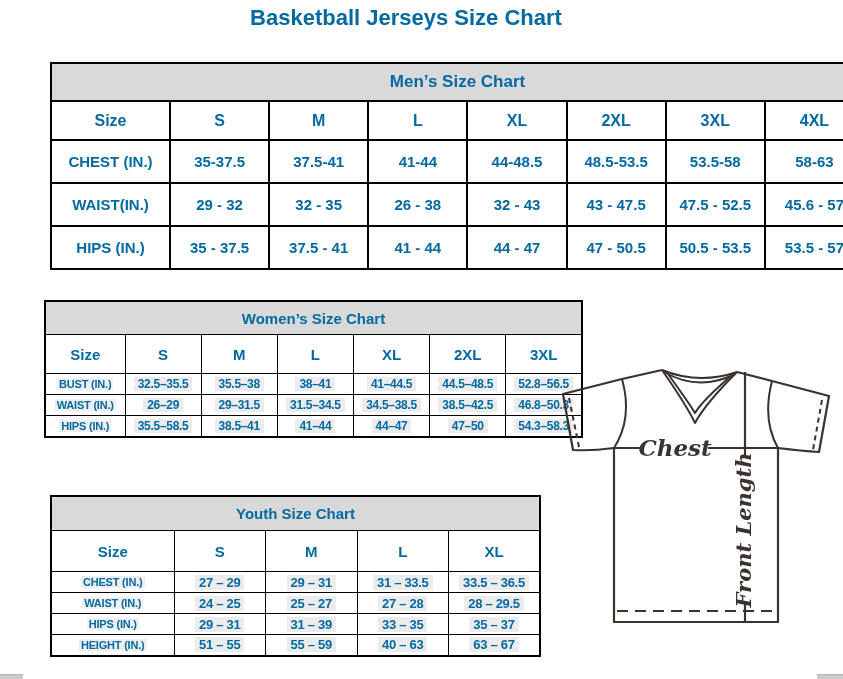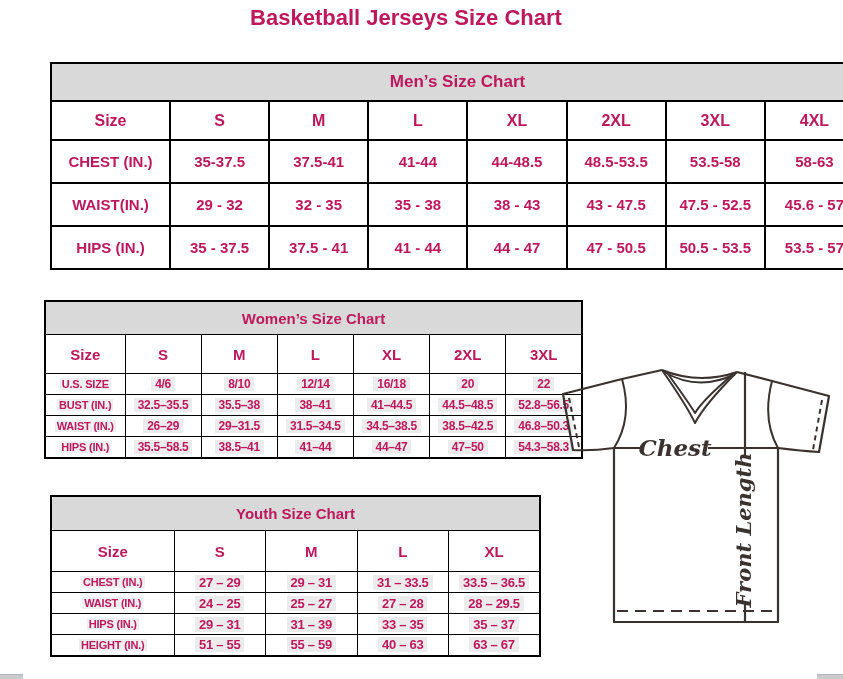--- a/index.html
+++ b/index.html
@@ -1,18 +1,18 @@
 <!DOCTYPE html>
 <html><head>
 <meta charset="utf-8">
 <style>
   html,body { margin:0; padding:0; background:#fff; }
   .page {
     position:relative; width:843px; height:679px; background:#ffffff;
-    font-family:"Liberation Sans", sans-serif; color:#be185d; overflow:hidden;
+    font-family:"Liberation Sans", sans-serif; color:#0369a1; overflow:hidden;
   }
   .title {
     position:absolute; top:5px; left:0; width:812px; margin:0;
     text-align:center; font-size:22px; font-weight:bold; letter-spacing:0;
   }
   
   .tbl { position:absolute; }
   .tbl table {
     width:100%; border-collapse:collapse; table-layout:fixed;
     border:2px solid #000;
@@ -106,22 +106,22 @@
             <td>41-44</td>
             <td>44-48.5</td>
             <td>48.5-53.5</td>
             <td>53.5-58</td>
             <td>58-63</td>
           </tr>
           <tr>
             <th>WAIST(IN.)</th>
             <td>29 - 32</td>
             <td>32 - 35</td>
-            <td>35 - 38</td>
-            <td>38 - 43</td>
+            <td>26 - 38</td>
+            <td>32 - 43</td>
             <td>43 - 47.5</td>
             <td>47.5 - 52.5</td>
             <td>45.6 - 57</td>
           </tr>
           <tr>
             <th>HIPS (IN.)</th>
             <td>35 - 37.5</td>
             <td>37.5 - 41</td>
             <td>41 - 44</td>
             <td>44 - 47</td>
@@ -152,29 +152,20 @@
             <th>S</th>
             <th>M</th>
             <th>L</th>
             <th>XL</th>
             <th>2XL</th>
             <th>3XL</th>
           </tr>
         </thead>
         <tbody>
           <tr>
-            <th><span class="hl">U.S. SIZE</span></th>
-            <td><span class="hl">4/6</span></td>
-            <td><span class="hl">8/10</span></td>
-            <td><span class="hl">12/14</span></td>
-            <td><span class="hl">16/18</span></td>
-            <td><span class="hl">20</span></td>
-            <td><span class="hl">22</span></td>
-          </tr>
-          <tr>
             <th><span class="hl">BUST (IN.)</span></th>
             <td><span class="hl">32.5–35.5</span></td>
             <td><span class="hl">35.5–38</span></td>
             <td><span class="hl">38–41</span></td>
             <td><span class="hl">41–44.5</span></td>
             <td><span class="hl">44.5–48.5</span></td>
             <td><span class="hl">52.8–56.5</span></td>
           </tr>
           <tr>
             <th><span class="hl">WAIST (IN.)</span></th>

